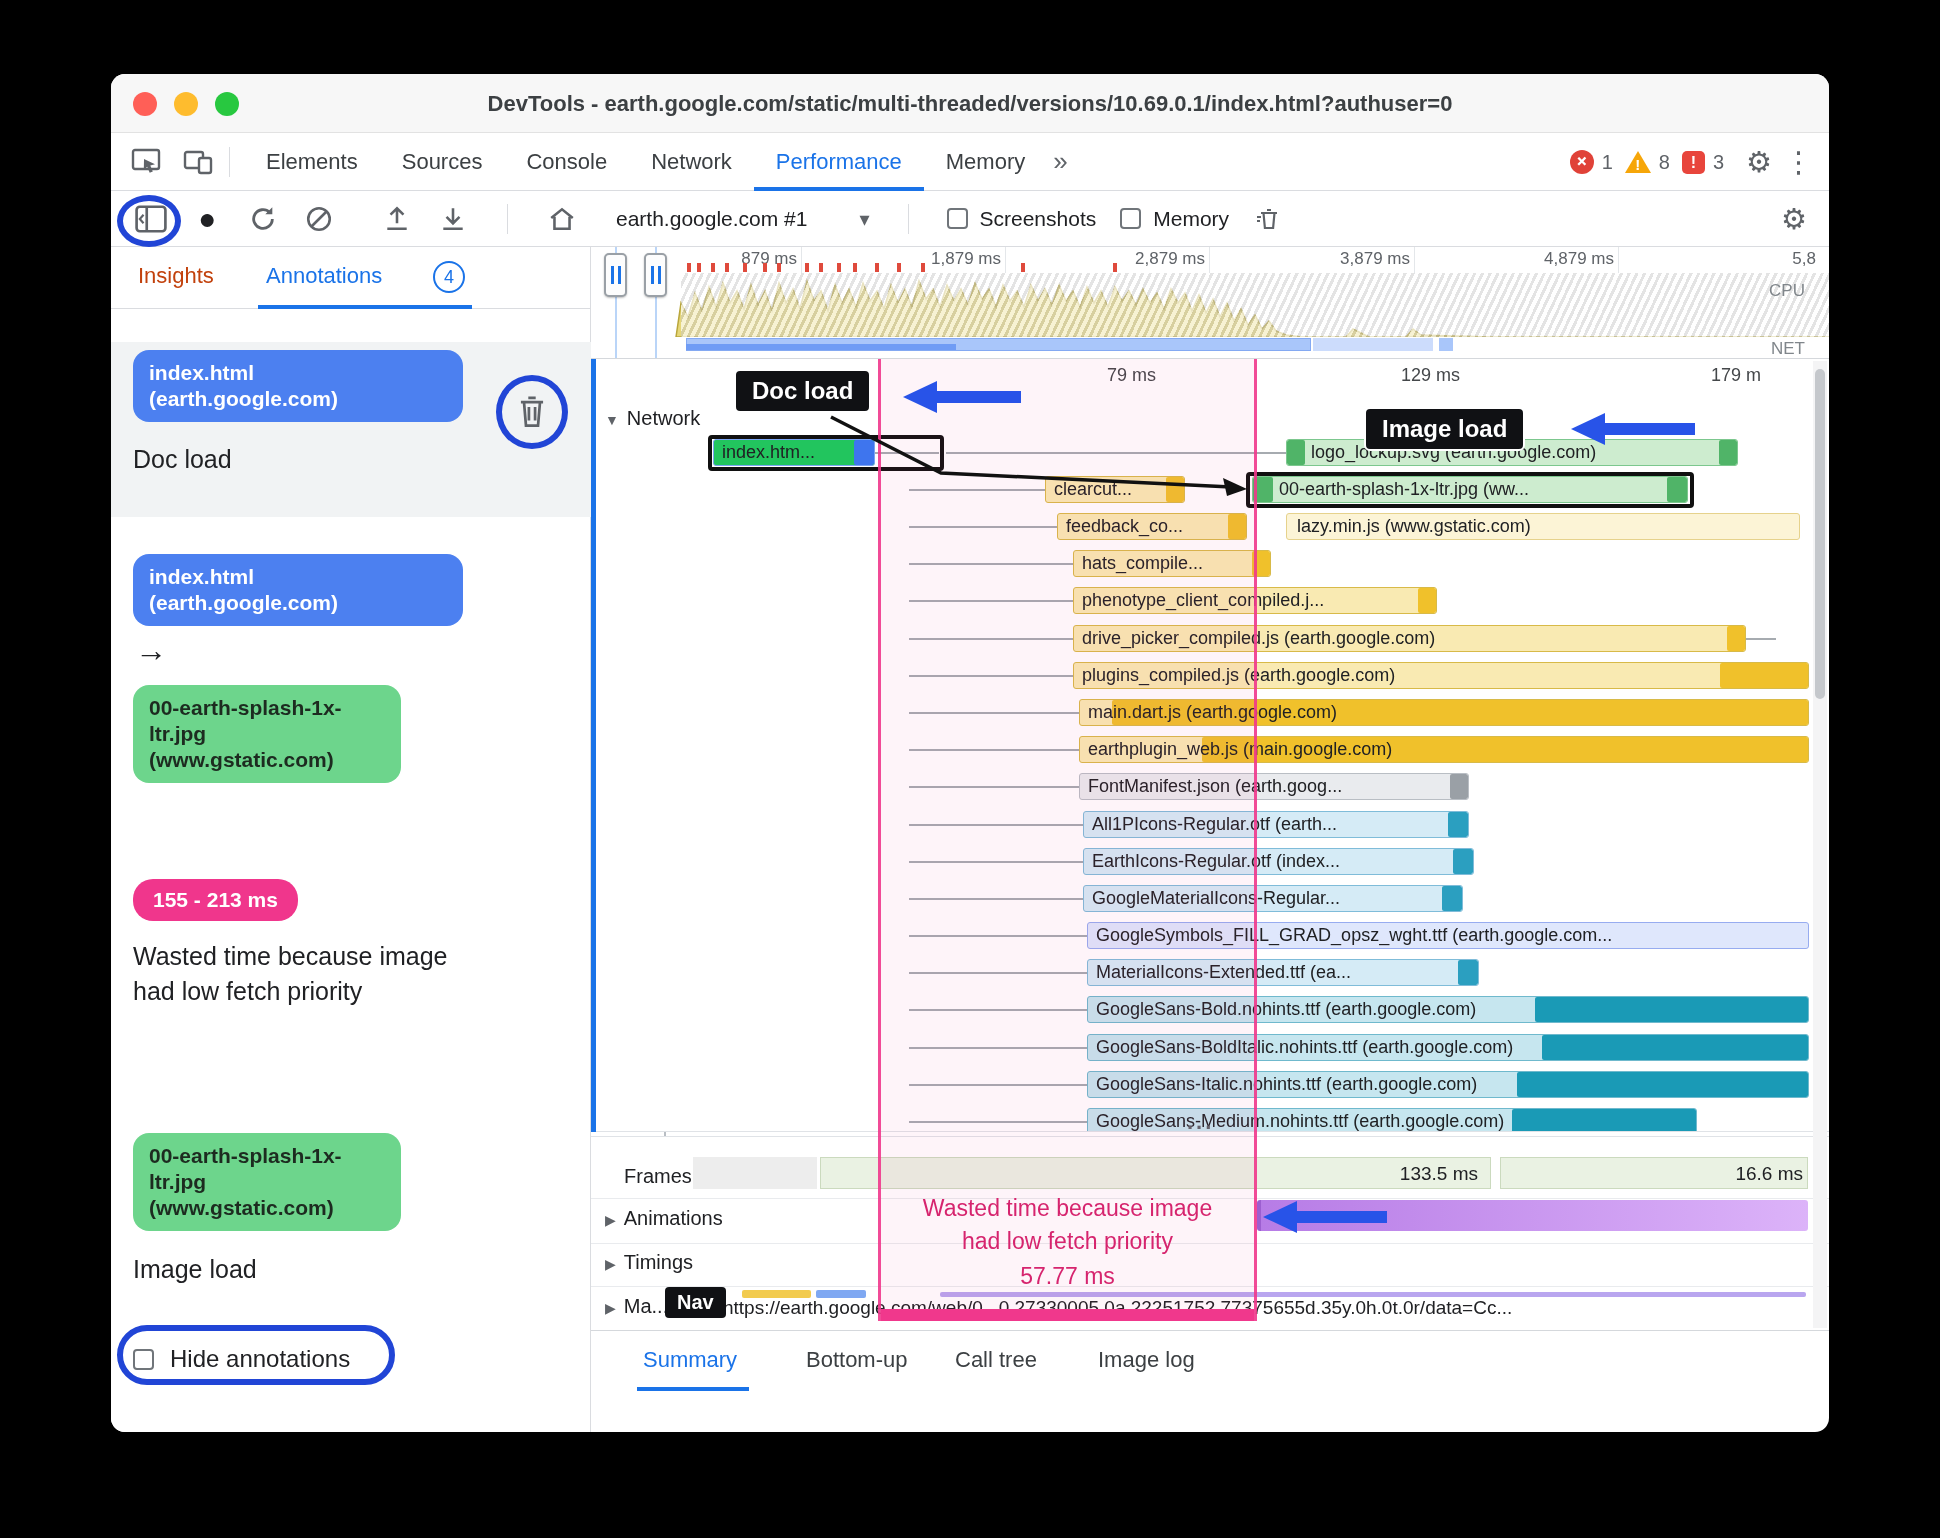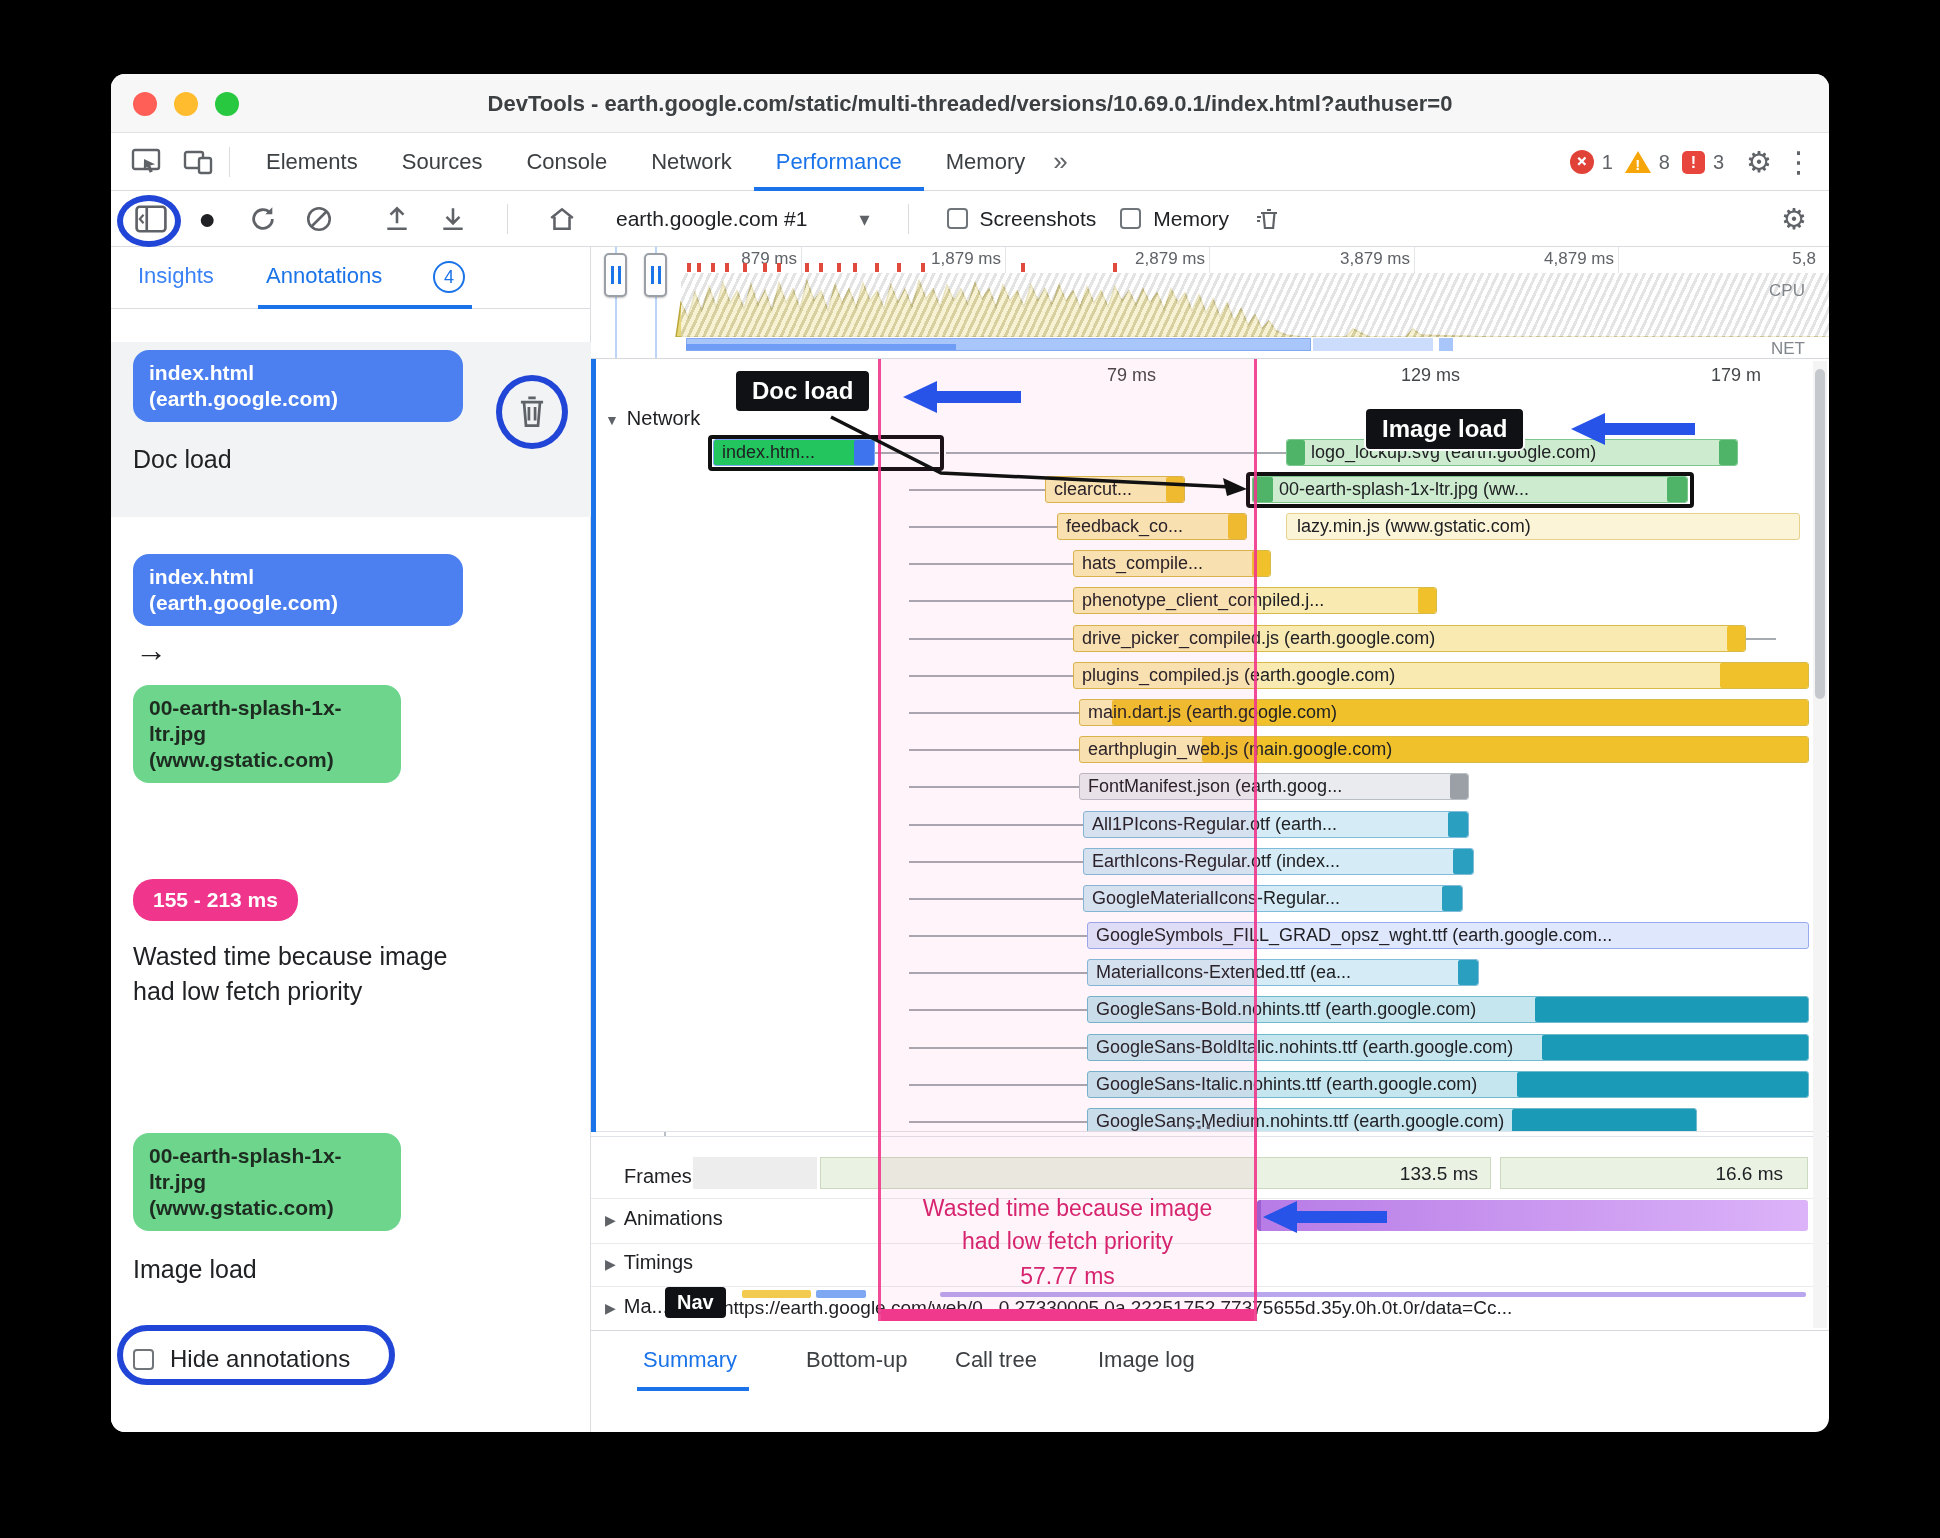--- a/index.html
+++ b/index.html
@@ -41,21 +41,21 @@
   .target-sel .caret{font-size:20px;color:#5f6368;margin-left:52px;}
   .chk{width:21px;height:21px;border:2.5px solid #70757a;border-radius:4px;background:#fff;flex:0 0 auto;}
   .chklab{font-size:21px;color:#202124;margin-left:-12px;white-space:nowrap;}
   .tb-right{position:absolute;right:22px;top:0;height:56px;display:flex;align-items:center;}
   
   .blue-oval{position:absolute;border:6px solid #2145d6;border-radius:50%;z-index:40;pointer-events:none;}
   .blue-rrect{position:absolute;border:6px solid #2145d6;border-radius:34px;z-index:40;pointer-events:none;}
   
   .sidebar{position:absolute;left:0;top:173px;width:480px;bottom:0;background:#fff;border-right:1px solid #dadce0;}
   .sb-tabs{position:absolute;left:0;top:0;right:0;height:62px;border-bottom:1px solid #dadce0;}
-  .sb-tab{position:absolute;top:0;height:62px;line-height:58px;font-size:22px;color:#3b82f6;}
+  .sb-tab{position:absolute;top:0;height:62px;line-height:58px;font-size:22px;color:#c2410c;}
   .sb-tab.active{color:#1a73e8;}
   .sb-badge{position:absolute;left:322px;top:14px;width:32px;height:32px;border:2px solid #1a73e8;border-radius:50%;
     color:#1a73e8;font-size:18px;text-align:center;line-height:29px;}
   .sb-underline{position:absolute;left:147px;top:58px;width:214px;height:4px;background:#1a73e8;}
   .card1-bg{position:absolute;left:0;top:95px;width:480px;height:175px;background:#f1f3f4;}
   .pill{position:absolute;font-weight:bold;font-size:21px;line-height:26px;border-radius:16px;padding:10px 16px;}
   .pill.blue{background:#4c80f0;color:#fff;max-width:330px;}
   .pill.green{background:#6dd58c;color:#1d2b20;width:268px;overflow-wrap:anywhere;}
   .pill.pink{background:#f0368c;color:#fff;border-radius:20px;padding:8px 20px;}
   .ann-label{position:absolute;font-size:25px;color:#202124;}
@@ -476,21 +476,21 @@
     <div class="ellipsis">...</div>
 
     <div class="tracks">
       <span class="trk-sep" style="top:61px;"></span>
       <span class="trk-sep" style="top:106px;"></span>
       <span class="trk-sep" style="top:149px;"></span>
 
       <span class="trk-lab" style="left:33px;top:28px;">Frames</span>
       <div class="frame-seg" style="left:102px;width:124px;background:#ededed;"></div>
       <div class="frame-seg" style="left:229px;width:671px;background:#eaf2e3;border:1px solid #cbdabe;padding-right:12px;">133.5 ms</div>
-      <div class="frame-seg" style="left:909px;width:308px;background:#eaf2e3;border:1px solid #cbdabe;padding-right:24px;">16.6 ms</div>
+      <div class="frame-seg" style="left:909px;width:308px;background:#eaf2e3;border:1px solid #cbdabe;padding-right:4px;">16.6 ms</div>
 
       <div class="trk-lab" style="left:14px;top:70px;">
         <span class="disc">▶</span><span>Animations</span>
       </div>
       <div class="anim-bar"></div>
 
       <div class="trk-lab" style="left:14px;top:114px;">
         <span class="disc">▶</span><span>Timings</span>
       </div>
 

